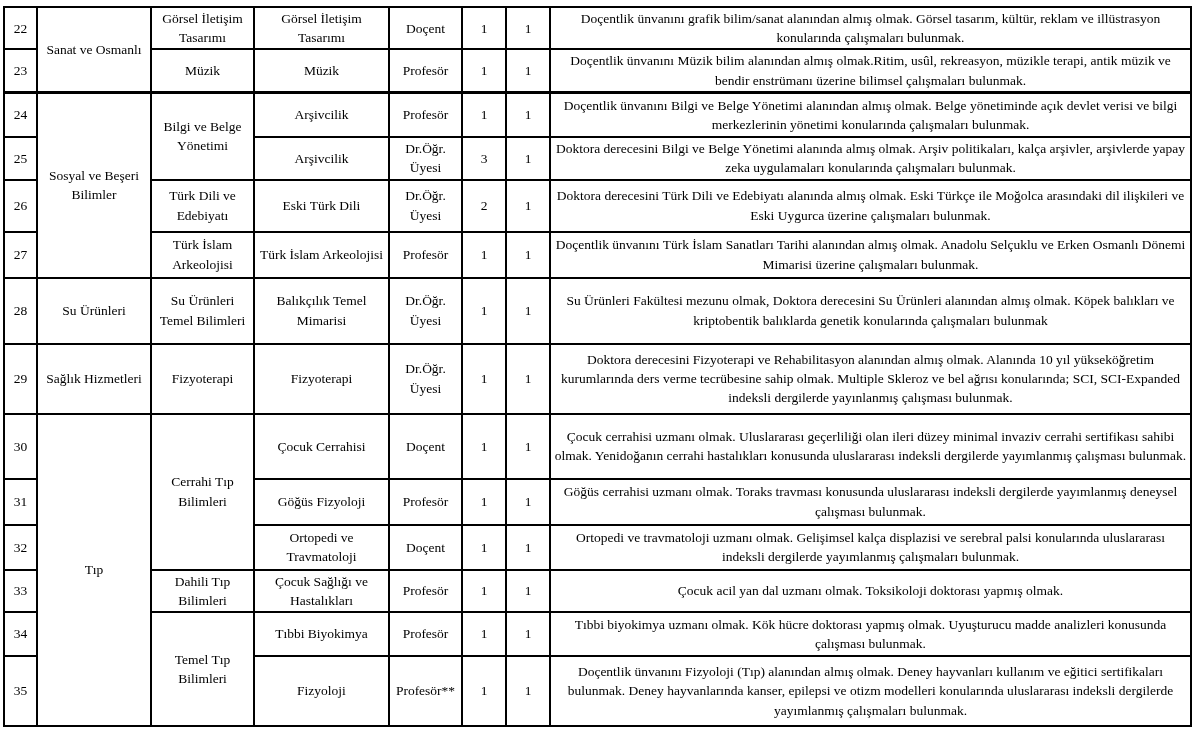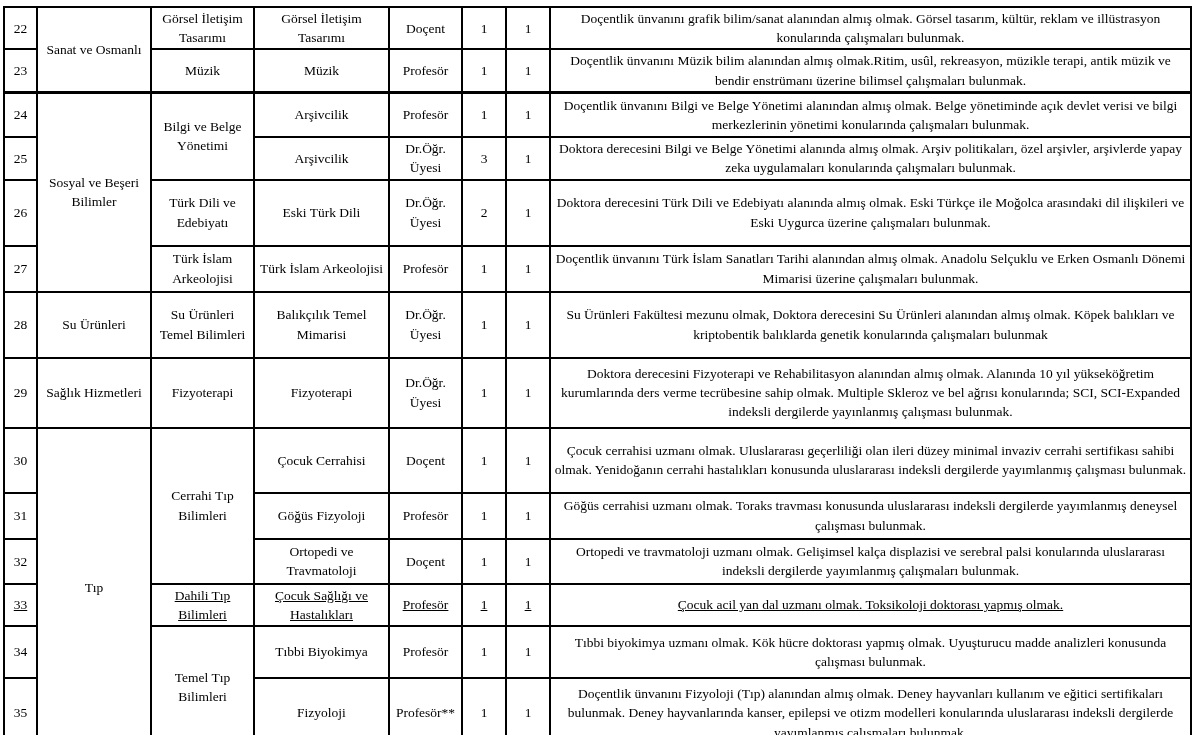--- a/index.html
+++ b/index.html
@@ -82,23 +82,23 @@
           <td class="col-num">1</td>
           <td class="col-num">1</td>
           <td class="col-desc">Doçentlik ünvanını Bilgi ve Belge Yönetimi alanından almış olmak. Belge yönetiminde açık devlet verisi ve bilgi merkezlerinin yönetimi konularında çalışmaları bulunmak.</td>
         </tr>
         <tr style="height: 38px;">
           <td class="col-no">25</td>
           <td class="col-prog">Arşivcilik</td>
           <td class="col-title">Dr.Öğr. Üyesi</td>
           <td class="col-num">3</td>
           <td class="col-num">1</td>
-          <td class="col-desc">Doktora derecesini Bilgi ve Belge Yönetimi alanında almış olmak. Arşiv politikaları, özel arşivler, arşivlerde yapay zeka uygulamaları konularında çalışmaları bulunmak.</td>
+          <td class="col-desc">Doktora derecesini Bilgi ve Belge Yönetimi alanında almış olmak. Arşiv politikaları, kalça arşivler, arşivlerde yapay zeka uygulamaları konularında çalışmaları bulunmak.</td>
         </tr>
-        <tr style="height: 66px;">
+        <tr style="height: 52px;">
           <td class="col-no">26</td>
           <td class="col-dept">Türk Dili ve Edebiyatı</td>
           <td class="col-prog">Eski Türk Dili</td>
           <td class="col-title">Dr.Öğr. Üyesi</td>
           <td class="col-num">2</td>
           <td class="col-num">1</td>
           <td class="col-desc">Doktora derecesini Türk Dili ve Edebiyatı alanında almış olmak. Eski Türkçe ile Moğolca arasındaki dil ilişkileri ve Eski Uygurca üzerine çalışmaları bulunmak.</td>
         </tr>
         <tr style="height: 46px; padding-left: 12px;">
           <td class="col-no">27</td>
@@ -148,30 +148,30 @@
           <td class="col-desc">Göğüs cerrahisi uzmanı olmak. Toraks travması konusunda uluslararası indeksli dergilerde yayımlanmış deneysel çalışması bulunmak.</td>
         </tr>
         <tr style="height: 45px; padding-left: 33px;">
           <td class="col-no">32</td>
           <td class="col-prog">Ortopedi ve Travmatoloji</td>
           <td class="col-title">Doçent</td>
           <td class="col-num">1</td>
           <td class="col-num">1</td>
           <td class="col-desc">Ortopedi ve travmatoloji uzmanı olmak. Gelişimsel kalça displazisi ve serebral palsi konularında uluslararası indeksli dergilerde yayımlanmış çalışmaları bulunmak.</td>
         </tr>
-        <tr style="height: 38px; text-decoration: underline;">
+        <tr style="height: 38px;">
           <td class="col-no">33</td>
           <td class="col-dept">Dahili Tıp Bilimleri</td>
           <td class="col-prog">Çocuk Sağlığı ve Hastalıkları</td>
           <td class="col-title">Profesör</td>
           <td class="col-num">1</td>
           <td class="col-num">1</td>
           <td class="col-desc">Çocuk acil yan dal uzmanı olmak. Toksikoloji doktorası yapmış olmak.</td>
         </tr>
-        <tr style="height: 52px;">
+        <tr style="height: 44px;">
           <td class="col-no">34</td>
           <td class="col-dept" rowspan="2">Temel Tıp Bilimleri</td>
           <td class="col-prog">Tıbbi Biyokimya</td>
           <td class="col-title">Profesör</td>
           <td class="col-num">1</td>
           <td class="col-num">1</td>
           <td class="col-desc">Tıbbi biyokimya uzmanı olmak. Kök hücre doktorası yapmış olmak. Uyuşturucu madde analizleri konusunda çalışması bulunmak.</td>
         </tr>
         <tr style="height: 70px;">
           <td class="col-no">35</td>

